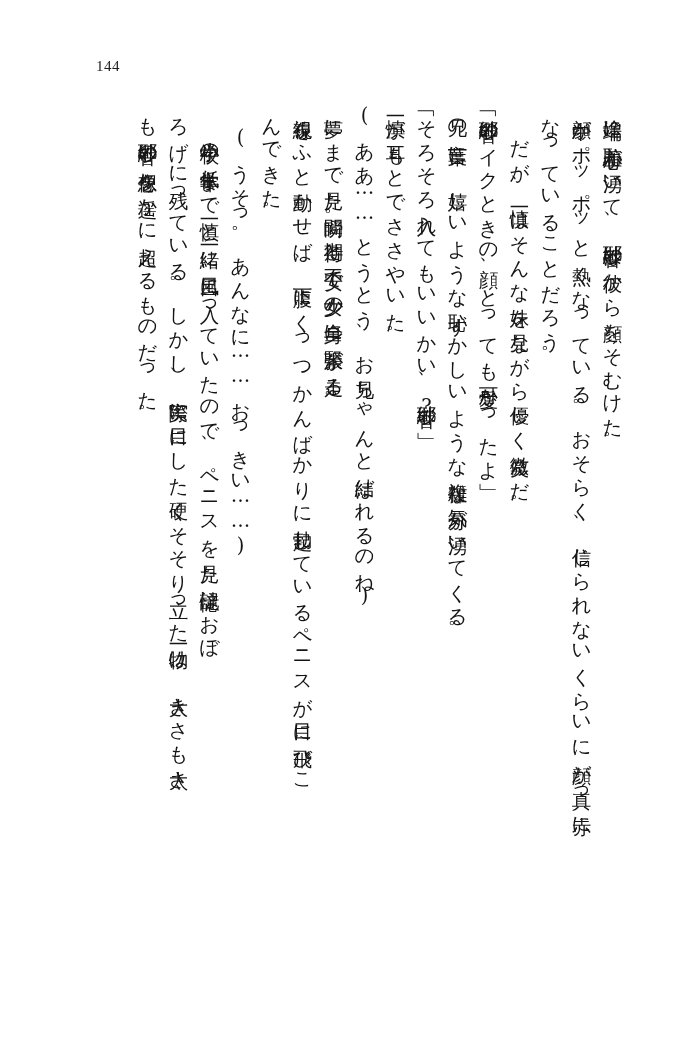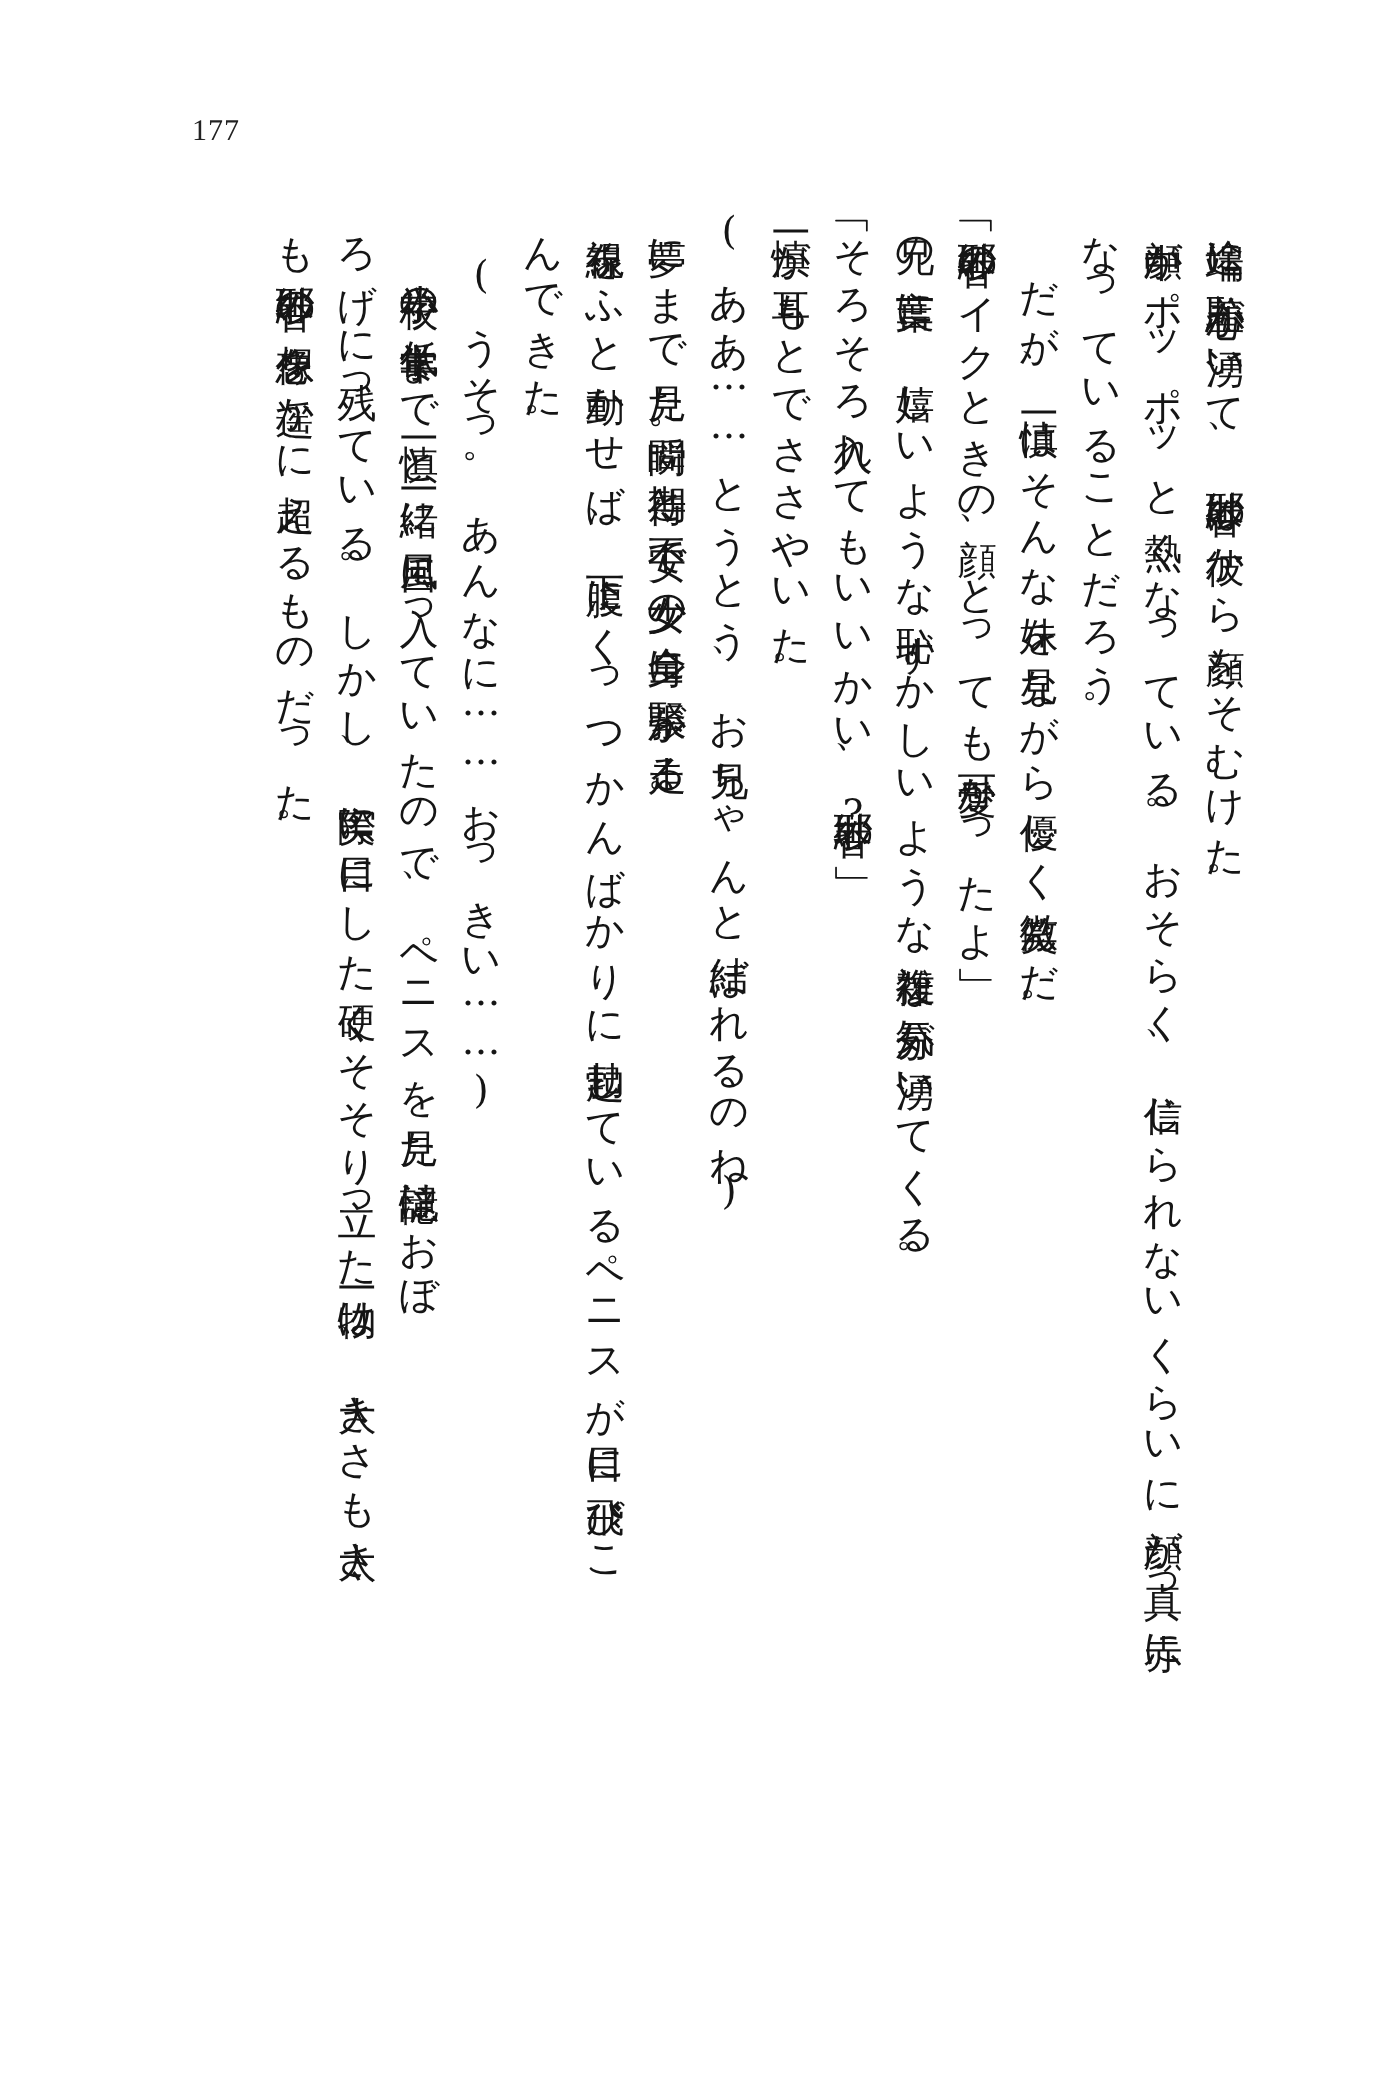--- a/index.html
+++ b/index.html
@@ -72,21 +72,21 @@
     inset: 0;
     pointer-events: none;
     box-shadow: inset 0 0 0 1px rgba(0,0,0,0.0);
   }
 </style>
 </head>
 <body>
 
 <div class="page">
 
-  <div class="page-number">177</div>
+  <div class="page-number">144</div>
 
   <div class="text-block">
     <div class="column">途端に羞恥心が湧いて、紗耶香は彼から顔をそむけた。</div>
     <div class="column">顔中がポッポッと熱くなっている。おそらく、信じられないくらいに顔が真っ赤に</div>
     <div class="column">なっていることだろう。</div>
     <div class="column indent-1">だが、慎一はそんな妹を見ながら優しく微笑んだ。</div>
     <div class="column">「紗耶香のイクときの顔、とっても可愛かったよ」</div>
     <div class="column">兄の言葉に、嬉しいような恥ずかしいような複雑な気分が湧いてくる。</div>
     <div class="column">「そろそろ入れてもいいかい、紗耶香?」</div>
     <div class="column">慎一が耳もとでささやいた。</div>

